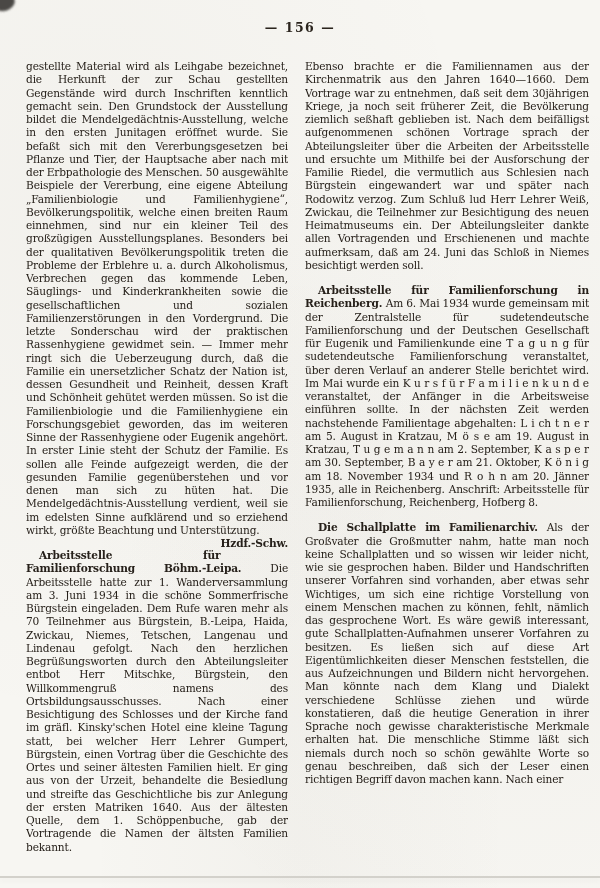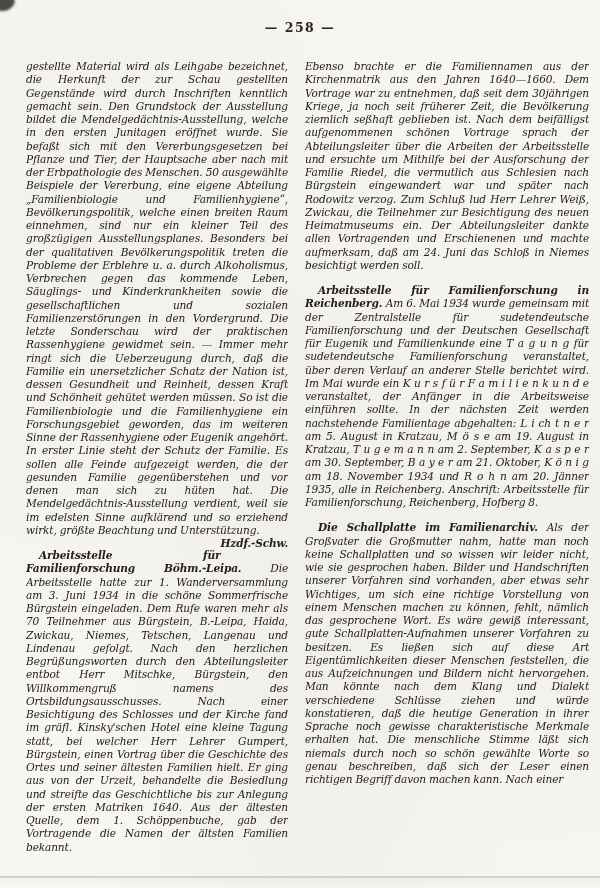--- a/index.html
+++ b/index.html
@@ -46,21 +46,20 @@
   .column { overflow: hidden; }
   .col-left  { width: 262px; }
   .col-right { width: 284px; }
   p.para {
     margin: 0;
     text-align: justify;
     font-size: 10.6px;
     line-height: 13.25px;
     letter-spacing: -0.15px;
     word-spacing: -0.2px;
-    font-style: italic;
   }
   p.para.indented {
     text-indent: 13px;
     margin-top: 12px;
   }
   .lead { font-weight: bold; }
   .signature { float: right; font-weight: bold; }
   .bottom-line {
     position: absolute;
     left: 0; right: 0;
@@ -68,21 +67,21 @@
     height: 2px;
     background: #d3d1cb;
     box-shadow: 0 3px 5px rgba(0,0,0,0.05);
   }
 </style>
 </head>
 <body>
 
 <div class="page">
   <div class="corner-mark"></div>
-  <div class="page-number">— 258 —</div>
+  <div class="page-number">— 156 —</div>
   <div class="columns">
     <div class="column col-left">
         <p class="para">gestellte Material wird als Leihgabe bezeichnet, die Herkunft der zur Schau gestellten Gegenstände wird durch Inschriften kenntlich gemacht sein. Den Grundstock der Ausstellung bildet die Mendelgedächtnis-Ausstellung, welche in den ersten Junitagen eröffnet wurde. Sie befaßt sich mit den Vererbungsgesetzen bei Pflanze und Tier, der Hauptsache aber nach mit der Erbpathologie des Menschen. 50 ausgewählte Beispiele der Vererbung, eine eigene Abteilung „Familienbiologie und Familienhygiene“, Bevölkerungspolitik, welche einen breiten Raum einnehmen, sind nur ein kleiner Teil des großzügigen Ausstellungsplanes. Besonders bei der qualitativen Bevölkerungspolitik treten die Probleme der Erblehre u. a. durch Alkoholismus, Verbrechen gegen das kommende Leben, Säuglings- und Kinderkrankheiten sowie die gesellschaftlichen und sozialen Familienzerstörungen in den Vordergrund. Die letzte Sonderschau wird der praktischen Rassenhygiene gewidmet sein. — Immer mehr ringt sich die Ueberzeugung durch, daß die Familie ein unersetzlicher Schatz der Nation ist, dessen Gesundheit und Reinheit, dessen Kraft und Schönheit gehütet werden müssen. So ist die Familienbiologie und die Familienhygiene ein Forschungsgebiet geworden, das im weiteren Sinne der Rassenhygiene oder Eugenik angehört. In erster Linie steht der Schutz der Familie. Es sollen alle Feinde aufgezeigt werden, die der gesunden Familie gegenüberstehen und vor denen man sich zu hüten hat. Die Mendelgedächtnis-Ausstellung verdient, weil sie im edelsten Sinne aufklärend und so erziehend wirkt, größte Beachtung und Unterstützung. <span class="signature">Hzdf.-Schw.</span></p>
         <p class="para indented"><span class="lead">Arbeitsstelle für Familienforschung Böhm.-Leipa. </span>Die Arbeitsstelle hatte zur 1. Wanderversammlung am 3. Juni 1934 in die schöne Sommerfrische Bürgstein eingeladen. Dem Rufe waren mehr als 70 Teilnehmer aus Bürgstein, B.-Leipa, Haida, Zwickau, Niemes, Tetschen, Langenau und Lindenau gefolgt. Nach den herzlichen Begrüßungsworten durch den Abteilungsleiter entbot Herr Mitschke, Bürgstein, den Willkommengruß namens des Ortsbildungsausschusses. Nach einer Besichtigung des Schlosses und der Kirche fand im gräfl. Kinsky'schen Hotel eine kleine Tagung statt, bei welcher Herr Lehrer Gumpert, Bürgstein, einen Vortrag über die Geschichte des Ortes und seiner ältesten Familien hielt. Er ging aus von der Urzeit, behandelte die Besiedlung und streifte das Geschichtliche bis zur Anlegung der ersten Matriken 1640. Aus der ältesten Quelle, dem 1. Schöppenbuche, gab der Vortragende die Namen der ältsten Familien bekannt.</p>
       </div>
     <div class="column col-right">
         <p class="para">Ebenso brachte er die Familiennamen aus der Kirchenmatrik aus den Jahren 1640—1660. Dem Vortrage war zu entnehmen, daß seit dem 30jährigen Kriege, ja noch seit früherer Zeit, die Bevölkerung ziemlich seßhaft geblieben ist. Nach dem beifälligst aufgenommenen schönen Vortrage sprach der Abteilungsleiter über die Arbeiten der Arbeitsstelle und ersuchte um Mithilfe bei der Ausforschung der Familie Riedel, die vermutlich aus Schlesien nach Bürgstein eingewandert war und später nach Rodowitz verzog. Zum Schluß lud Herr Lehrer Weiß, Zwickau, die Teilnehmer zur Besichtigung des neuen Heimatmuseums ein. Der Abteilungsleiter dankte allen Vortragenden und Erschienenen und machte aufmerksam, daß am 24. Juni das Schloß in Niemes besichtigt werden soll.</p>
         <p class="para indented"><span class="lead">Arbeitsstelle für Familienforschung in Reichenberg. </span>Am 6. Mai 1934 wurde gemeinsam mit der Zentralstelle für sudetendeutsche Familienforschung und der Deutschen Gesellschaft für Eugenik und Familienkunde eine T a g u n g für sudetendeutsche Familienforschung veranstaltet, über deren Verlauf an anderer Stelle berichtet wird. Im Mai wurde ein K u r s f ü r F a m i l i e n k u n d e veranstaltet, der Anfänger in die Arbeitsweise einführen sollte. In der nächsten Zeit werden nachstehende Familientage abgehalten: L i ch t n e r am 5. August in Kratzau, M ö s e am 19. August in Kratzau, T u g e m a n n am 2. September, K a s p e r am 30. September, B a y e r am 21. Oktober, K ö n i g am 18. November 1934 und R o h n am 20. Jänner 1935, alle in Reichenberg. Anschrift: Arbeitsstelle für Familienforschung, Reichenberg, Hofberg 8.</p>
         <p class="para indented"><span class="lead">Die Schallplatte im Familienarchiv. </span>Als der Großvater die Großmutter nahm, hatte man noch keine Schallplatten und so wissen wir leider nicht, wie sie gesprochen haben. Bilder und Handschriften unserer Vorfahren sind vorhanden, aber etwas sehr Wichtiges, um sich eine richtige Vorstellung von einem Menschen machen zu können, fehlt, nämlich das gesprochene Wort. Es wäre gewiß interessant, gute Schallplatten-Aufnahmen unserer Vorfahren zu besitzen. Es ließen sich auf diese Art Eigentümlichkeiten dieser Menschen feststellen, die aus Aufzeichnungen und Bildern nicht hervorgehen. Man könnte nach dem Klang und Dialekt verschiedene Schlüsse ziehen und würde konstatieren, daß die heutige Generation in ihrer Sprache noch gewisse charakteristische Merkmale erhalten hat. Die menschliche Stimme läßt sich niemals durch noch so schön gewählte Worte so genau beschreiben, daß sich der Leser einen richtigen Begriff davon machen kann. Nach einer</p>
       </div>

